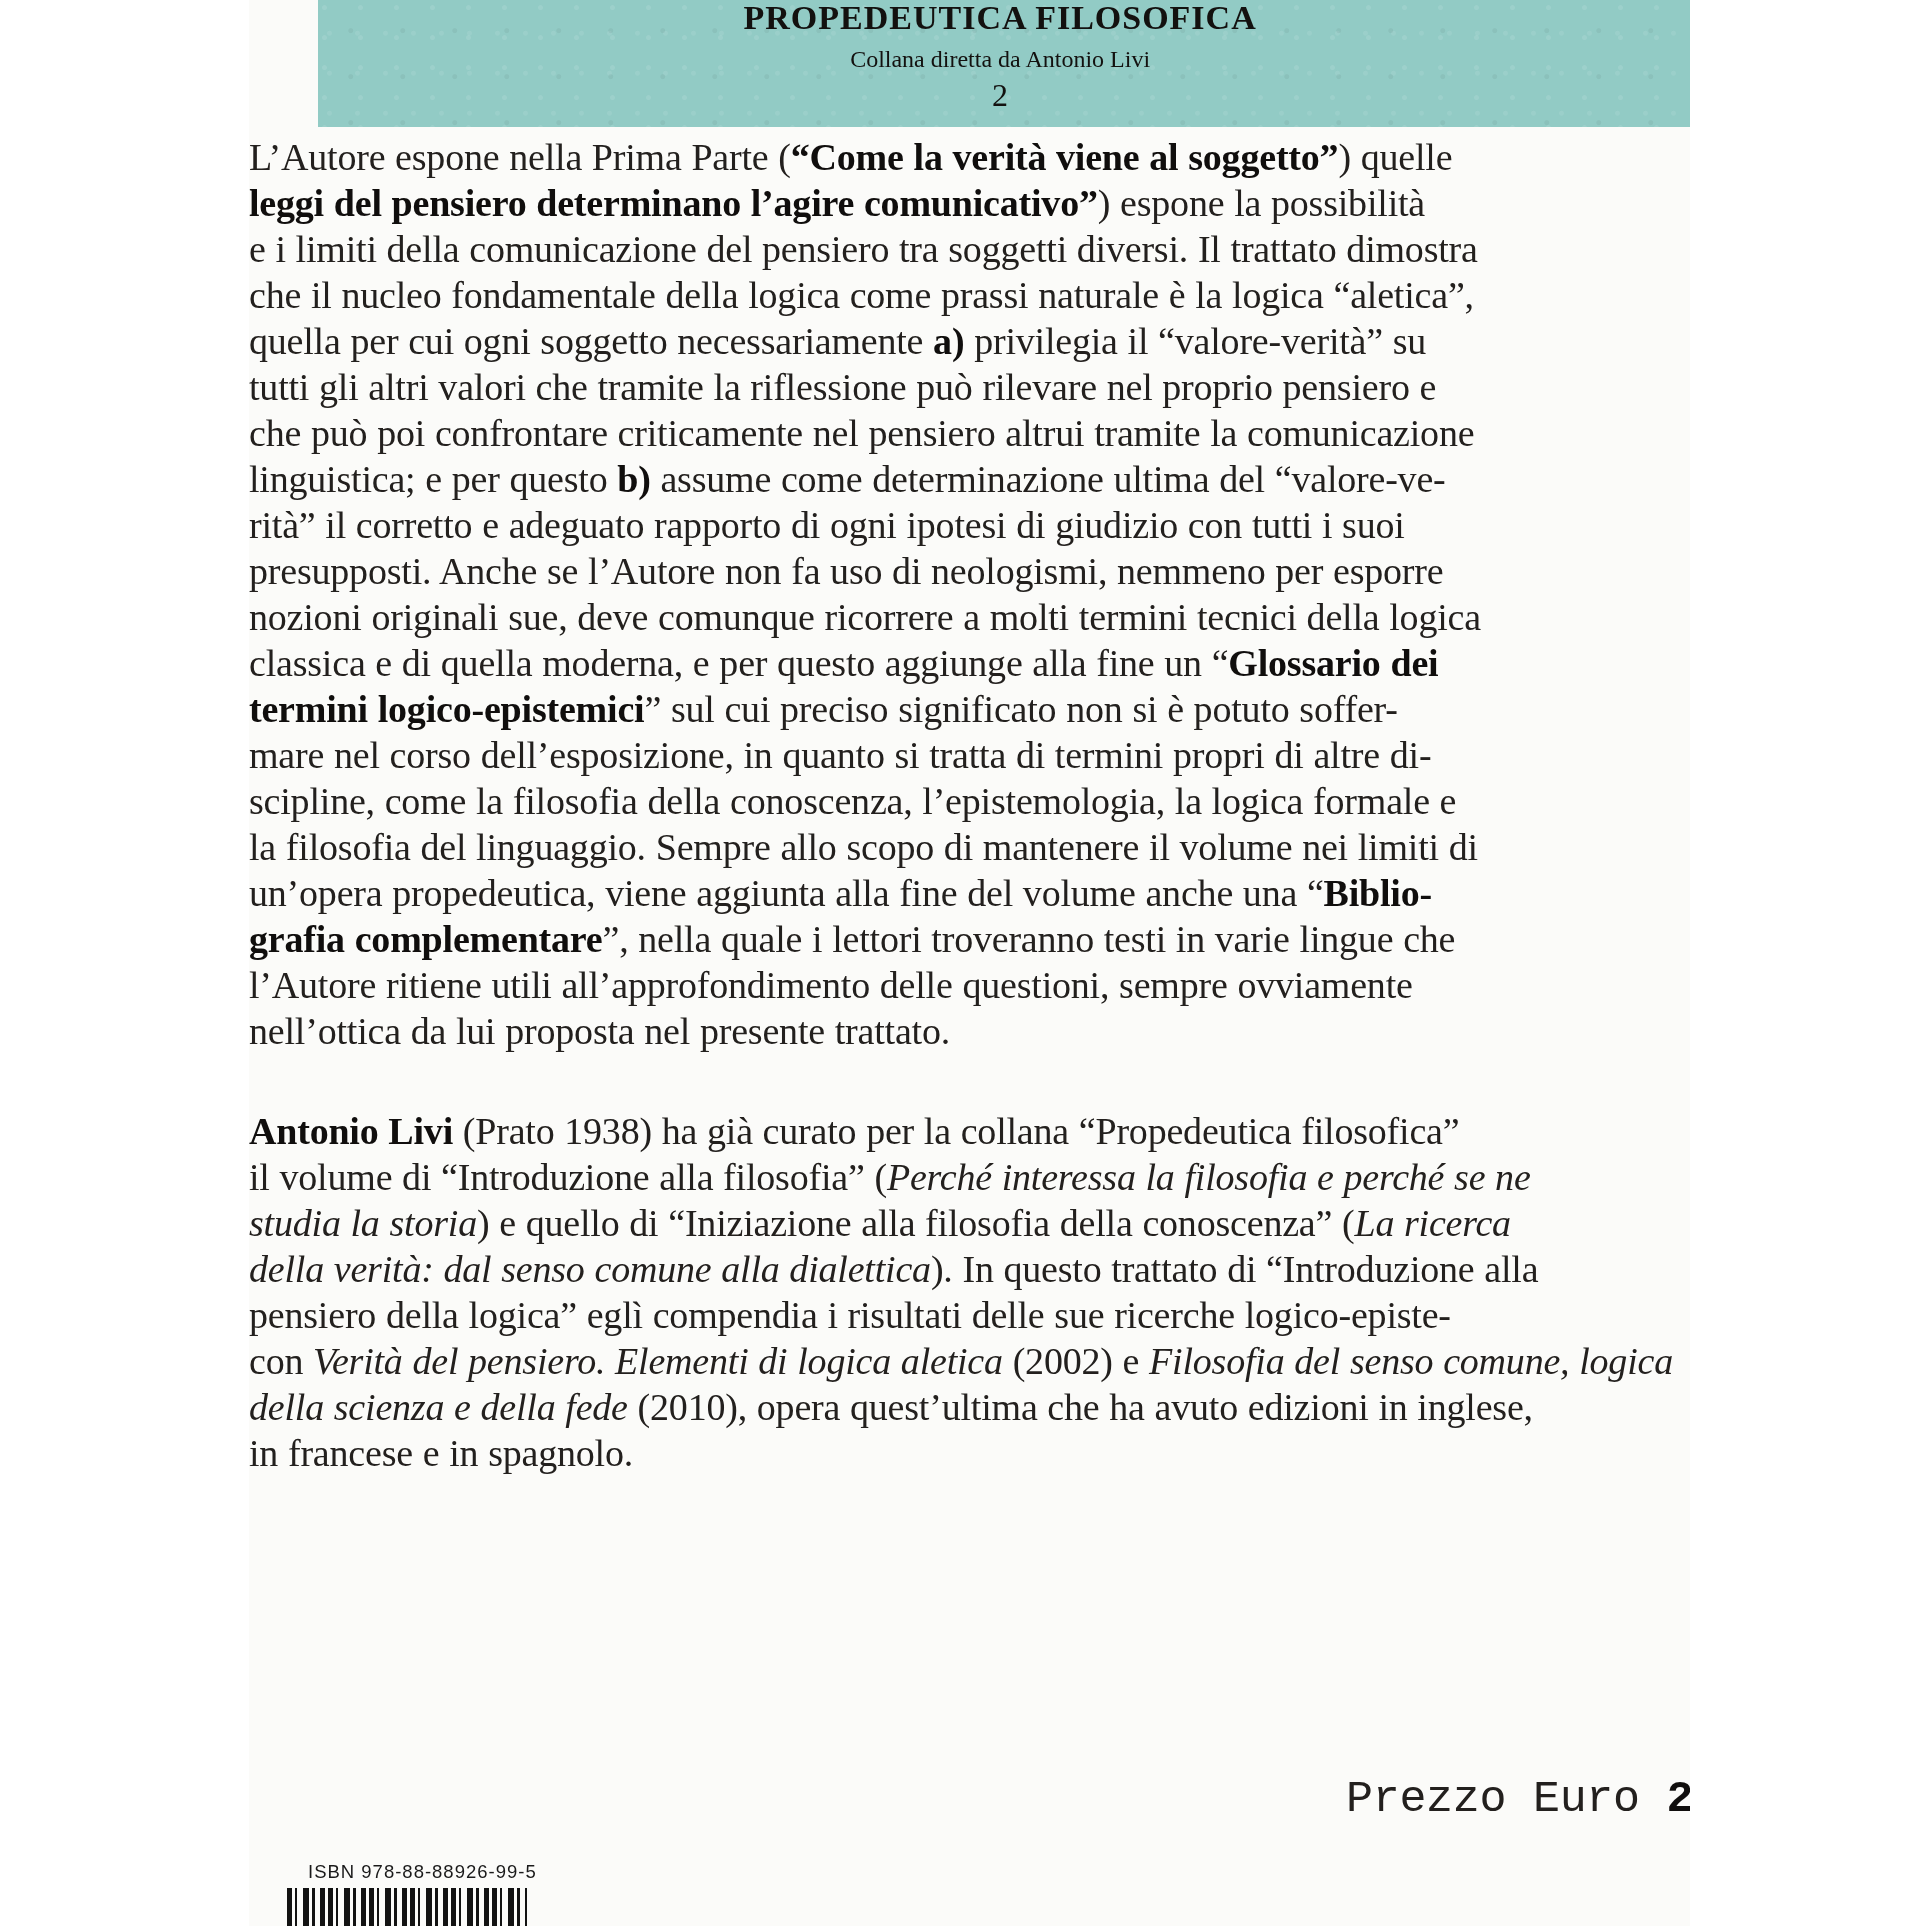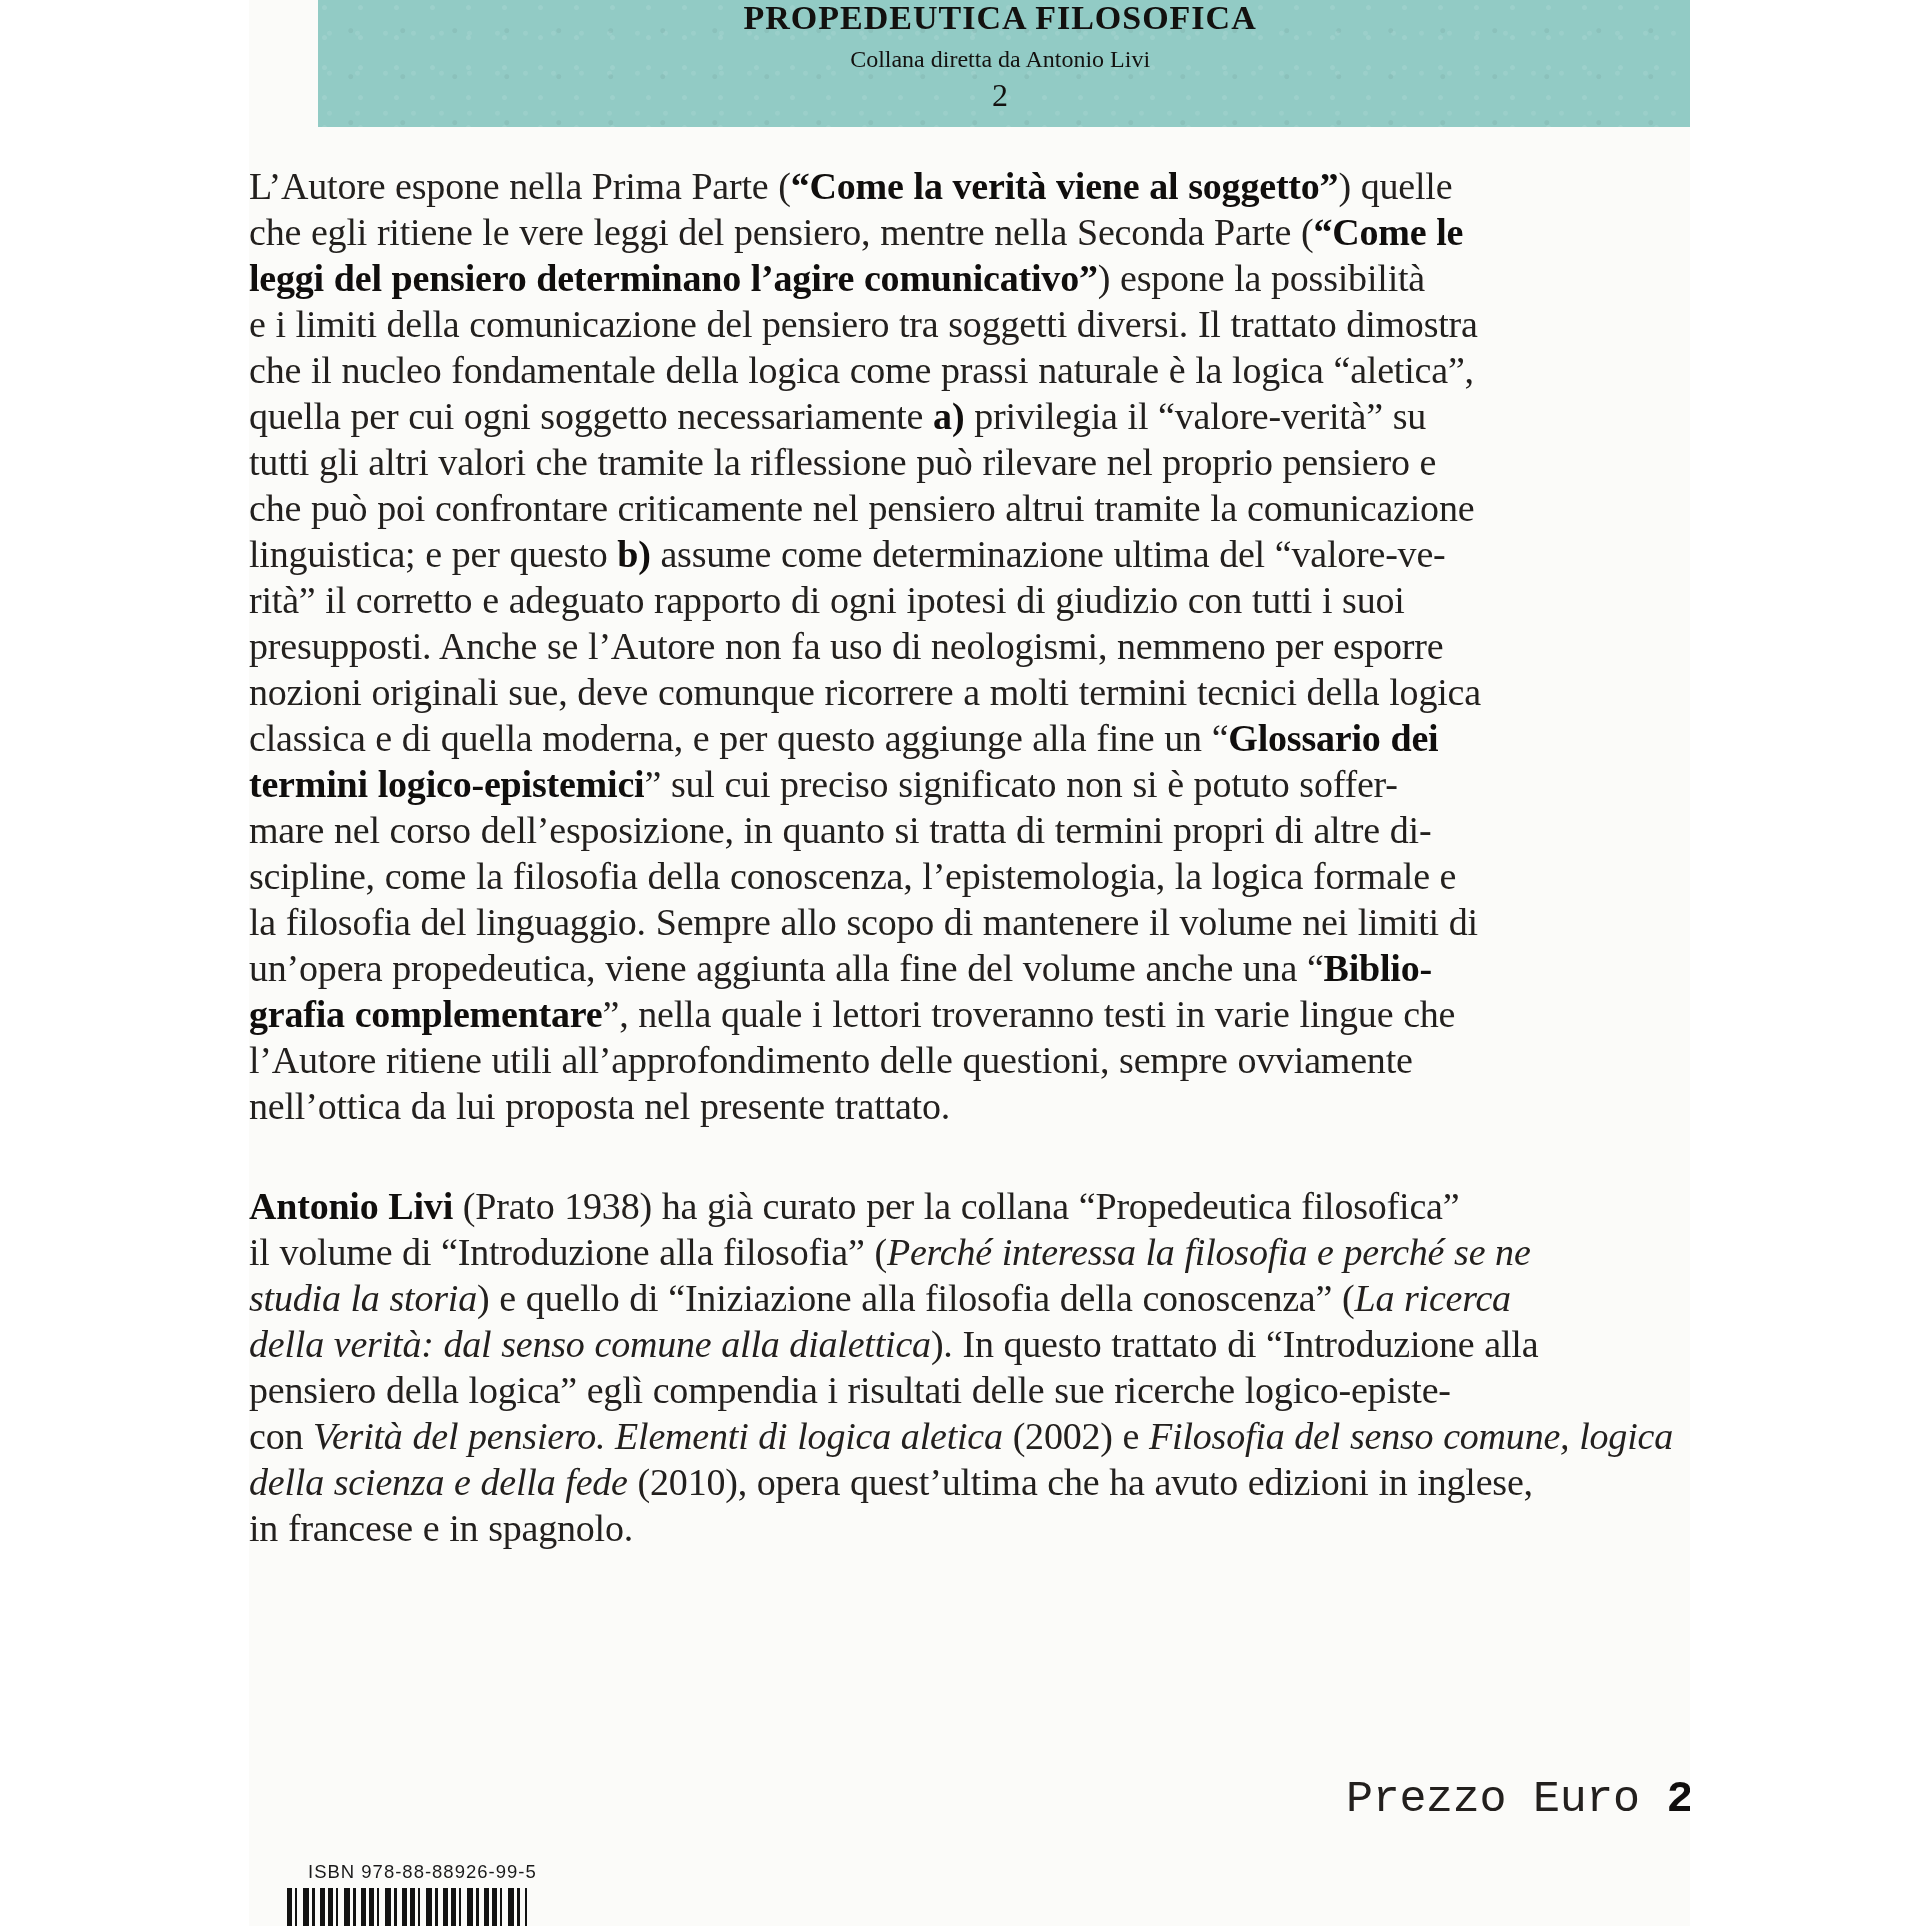--- a/index.html
+++ b/index.html
@@ -89,21 +89,21 @@
     font-size: 32px;
     line-height: 1.0;
     padding-top: 8.8px;
     margin-left: -7.8px;
   }
 
   
   .blurb {
     position: absolute;
     left: 249px;
-    top: 141px;
+    top: 112px;
     width: 1580px;
     color: #1c1a18;
   }
   .para {
     font-family: "Liberation Serif", "DejaVu Serif", serif;
     font-size: 38px;
     line-height: 46px;
     letter-spacing: -0.2px;
     word-spacing: 0.5px;
     white-space: nowrap;
@@ -179,21 +179,20 @@
     <div class="band-inner">
       <div class="series-title">PROPEDEUTICA FILOSOFICA</div>
       <div class="series-subtitle">Collana diretta da Antonio Livi</div>
       <div class="series-number">2</div>
     </div>
   </div>
 
   <div class="blurb">
     <div class="para" id="para-main">
         <span class="ln"><span>L’Autore espone nella Prima Parte (</span><b>“Come la verità viene al soggetto”</b><span>) quelle</span></span>
-        <span class="ln"><span>che egli ritiene le vere leggi del pensiero, mentre nella Seconda Parte (</span><b>“Come le</b></span>
         <span class="ln"><b>leggi del pensiero determinano l’agire comunicativo”</b><span>) espone la possibilità</span></span>
         <span class="ln"><span>e i limiti della comunicazione del pensiero tra soggetti diversi. Il trattato dimostra</span></span>
         <span class="ln"><span>che il nucleo fondamentale della logica come prassi naturale è la logica “aletica”,</span></span>
         <span class="ln"><span>quella  per cui ogni soggetto necessariamente </span><b>a)</b><span> privilegia il “valore-verità” su</span></span>
         <span class="ln"><span>tutti gli altri valori che tramite la riflessione può rilevare nel proprio pensiero e</span></span>
         <span class="ln"><span>che può poi confrontare criticamente nel pensiero altrui tramite la comunicazione</span></span>
         <span class="ln"><span>linguistica; e per questo </span><b>b)</b><span> assume come determinazione ultima del “valore-ve-</span></span>
         <span class="ln"><span>rità” il corretto e adeguato rapporto di ogni ipotesi di giudizio con tutti i suoi</span></span>
         <span class="ln"><span>presupposti. Anche se l’Autore non fa uso di neologismi, nemmeno per esporre</span></span>
         <span class="ln"><span>nozioni originali sue, deve comunque ricorrere a molti termini tecnici della logica</span></span>

